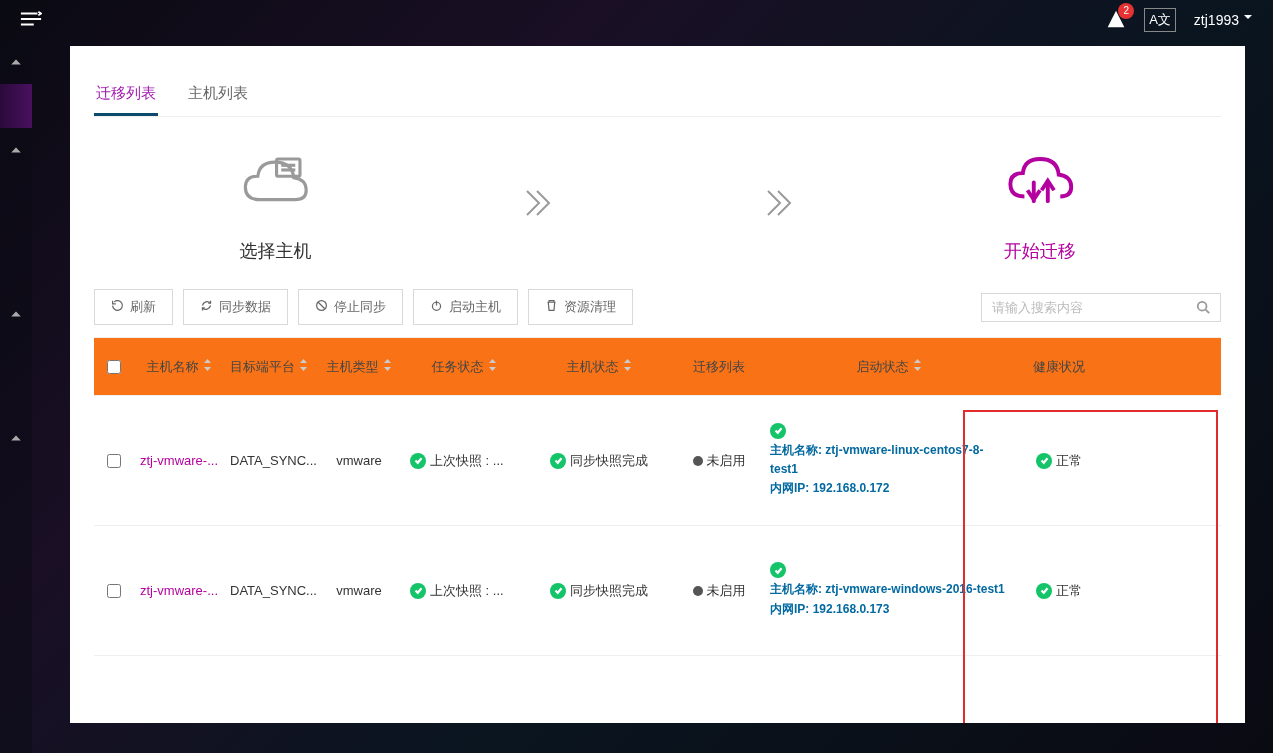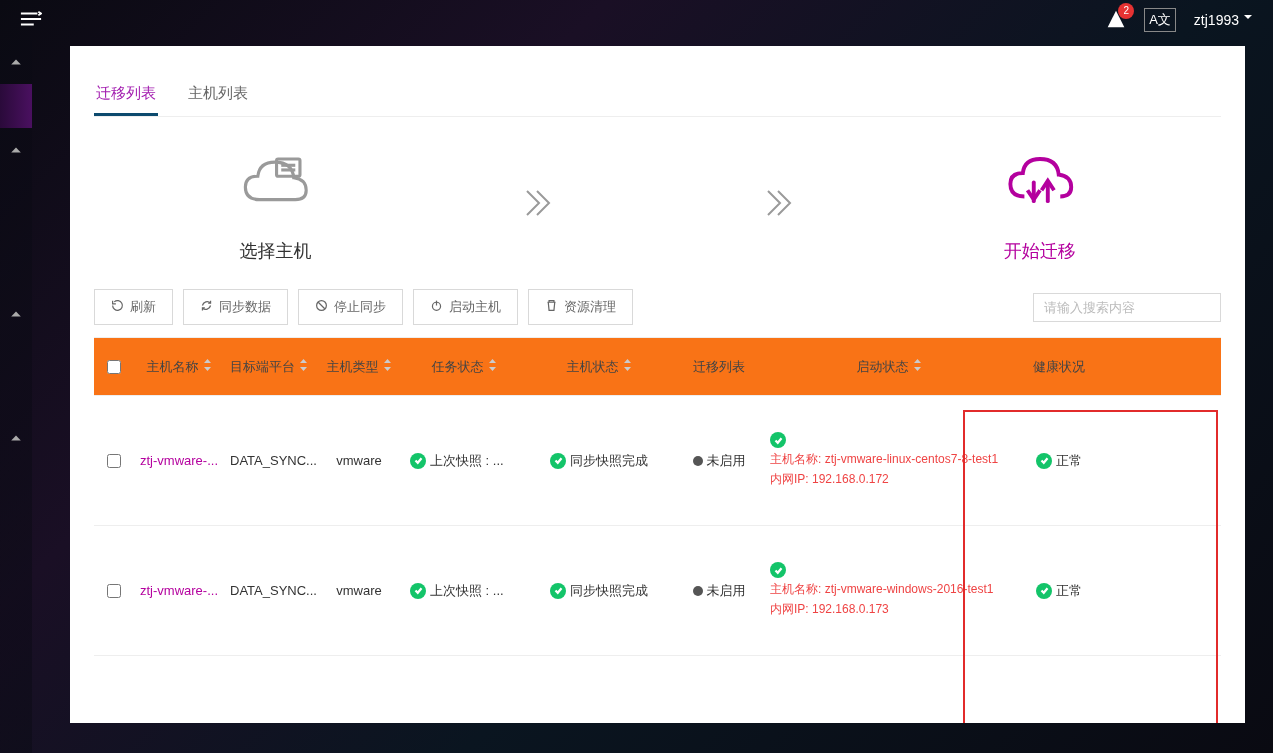--- a/index.html
+++ b/index.html
@@ -80,21 +80,21 @@
   }
   .action-buttons { display: flex; gap: 10px; }
   .action-btn {
     border: 1px solid #d9d9d9; background: #fff; padding: 8px 16px;
     font-size: 13px; color: #666; cursor: pointer;
     display: inline-flex; align-items: center; gap: 6px;
   }
   .action-btn .btn-icon svg { width: 13px; height: 13px; }
   .search-box {
     border: 1px solid #d9d9d9; display: flex; align-items: center;
-    padding: 6px 10px; width: 188px;
+    padding: 6px 10px; width: 240px;
   }
   .search-box input {
     border: none; outline: none; flex: 1; font-size: 13px; color: #666;
   }
   .search-box input::placeholder { color: #bbb; }
   .search-box svg { width: 14px; height: 14px; stroke: #999; fill:none; stroke-width:2; }
 
   .table-wrap { border-top: 1px solid #eee; }
   .t-header, .t-row {
     display: grid;
@@ -120,21 +120,21 @@
     font-size:10px; margin-right:4px; flex-shrink:0;
   }
   .status-dot svg { width:9px; height:9px; stroke:#fff; fill:none; stroke-width:3; }
   .gray-dot { width:10px; height:10px; border-radius:50%; background:#555; display:inline-block; margin-right:4px; }
   .cell-line { display:flex; align-items:center; }
   .t-header .boot-h { position:relative; }
   .boot-area {
     position:absolute; top:364px; left:893px; width:255px; height:332px;
     border:2px solid #e22b2b; pointer-events:none; z-index:5;
   }
-  .boot-cell-text { font-size:12px; color:#ef4444; line-height:1.6; }
+  .boot-cell-text { font-size:12px; color:#0369a1; line-height:1.6;font-weight:bold; }
   .boot-check { display:flex; justify-content:center; margin-bottom:2px; }
 </style>
 </head>
 <body>
 
 <div class="bg-pattern"></div>
 
 <div class="topbar">
   <div class="menu-btn">
     <svg viewBox="0 0 24 18">

